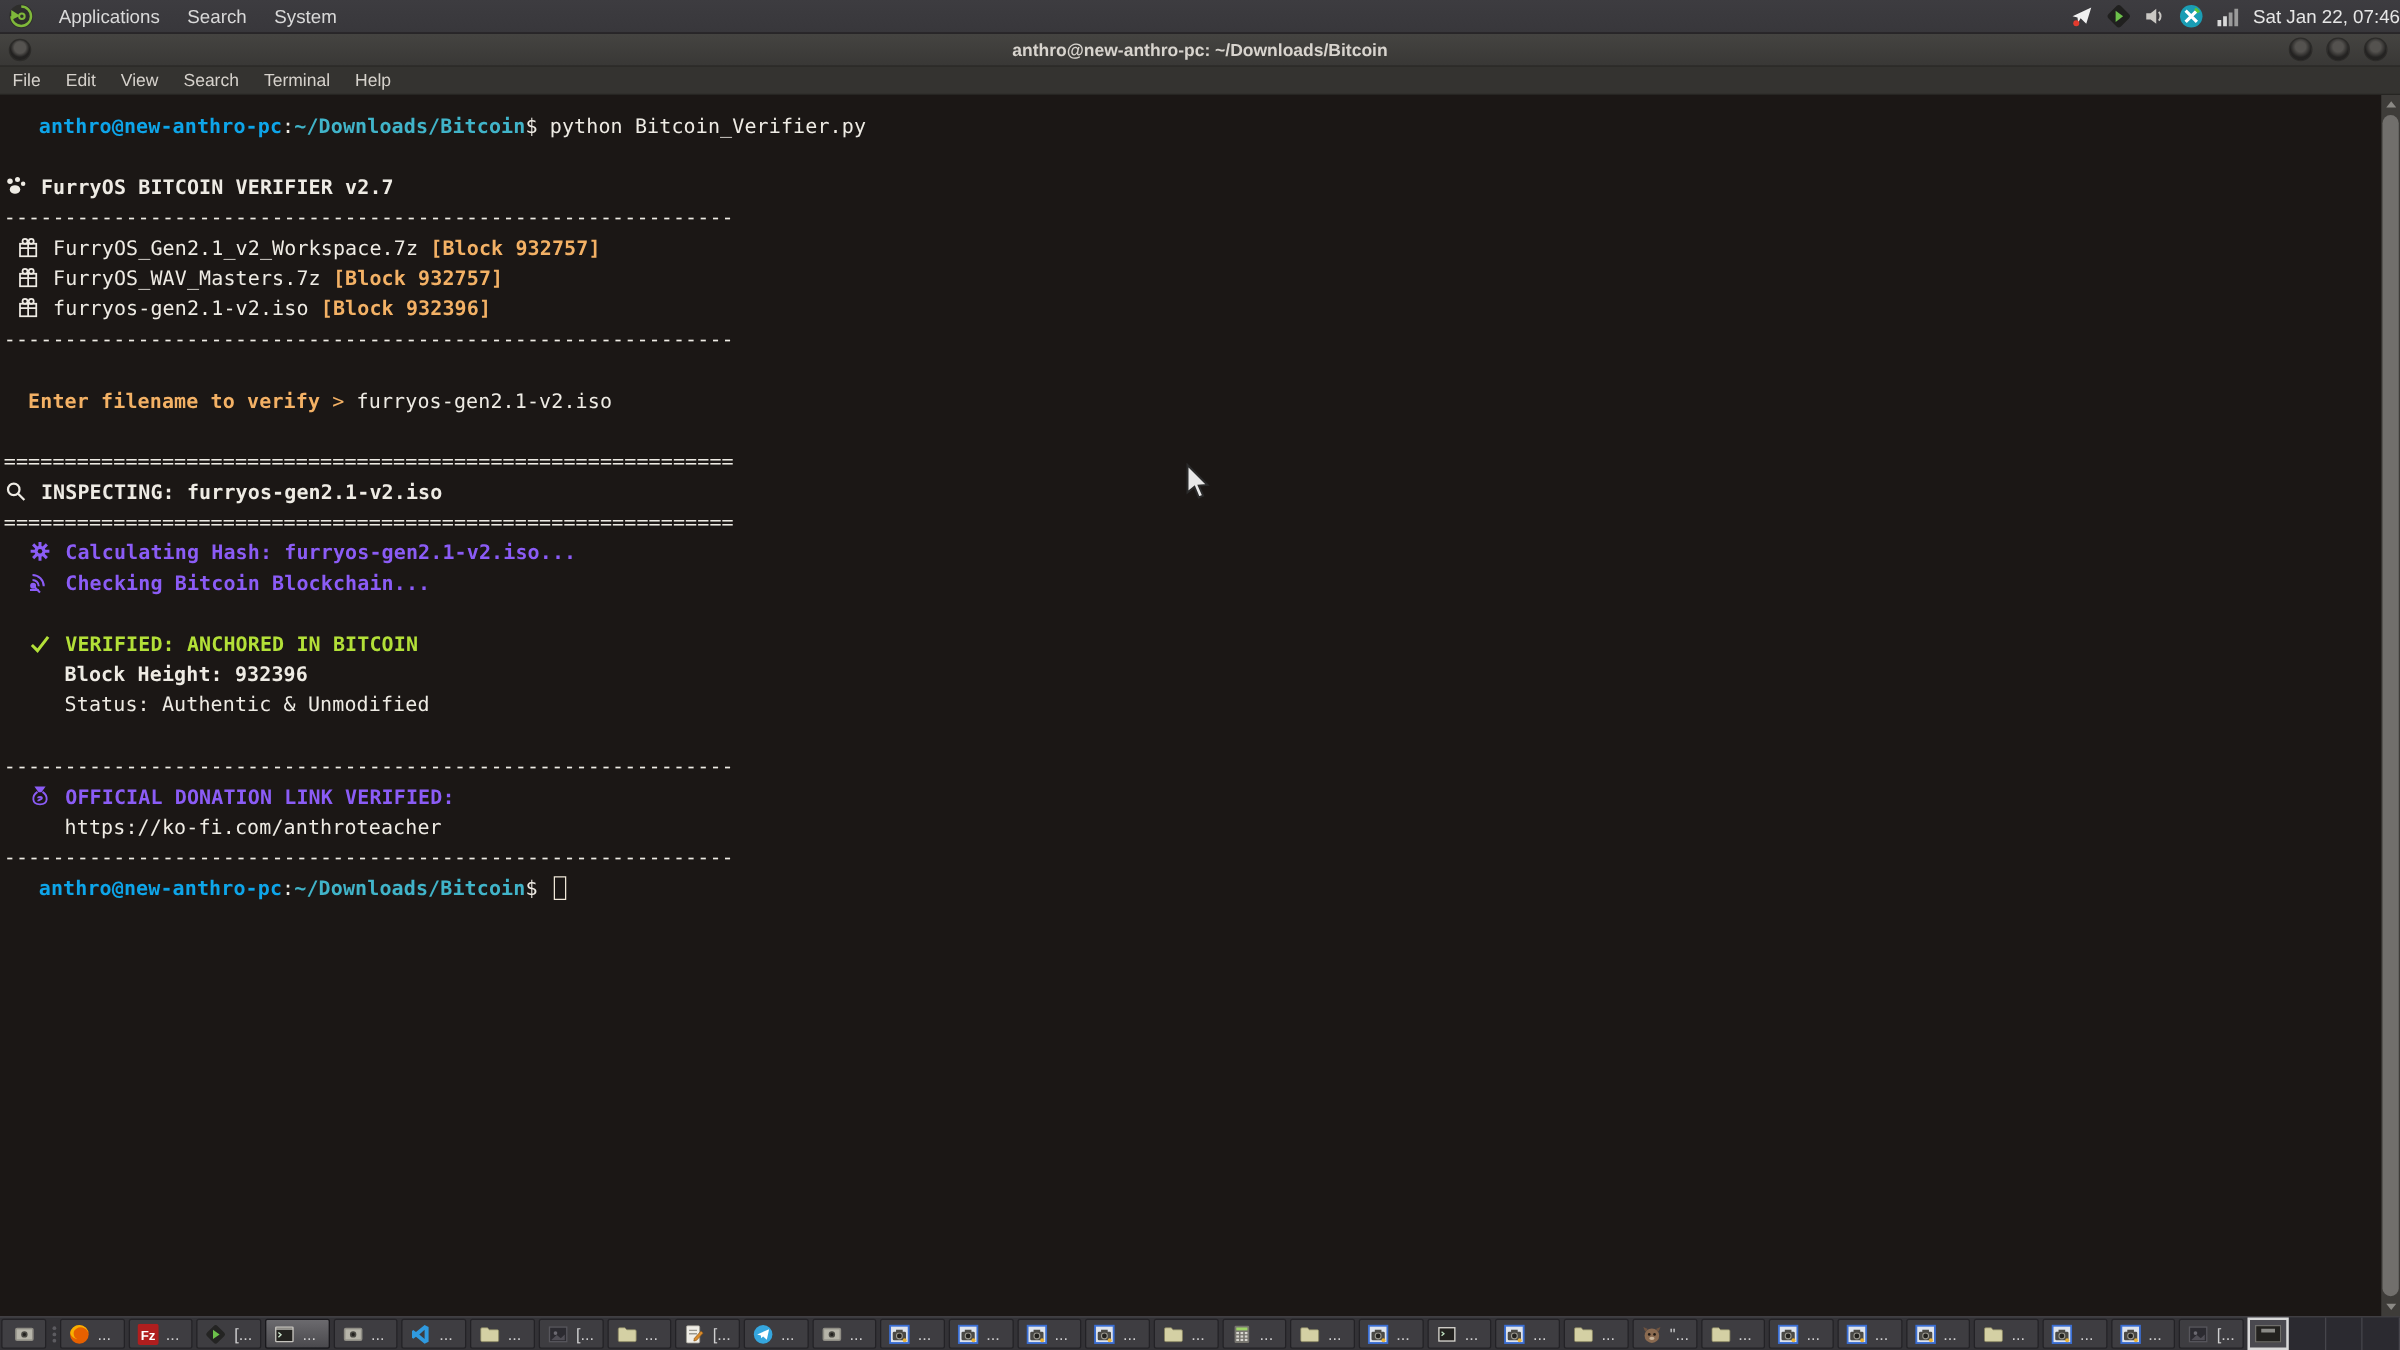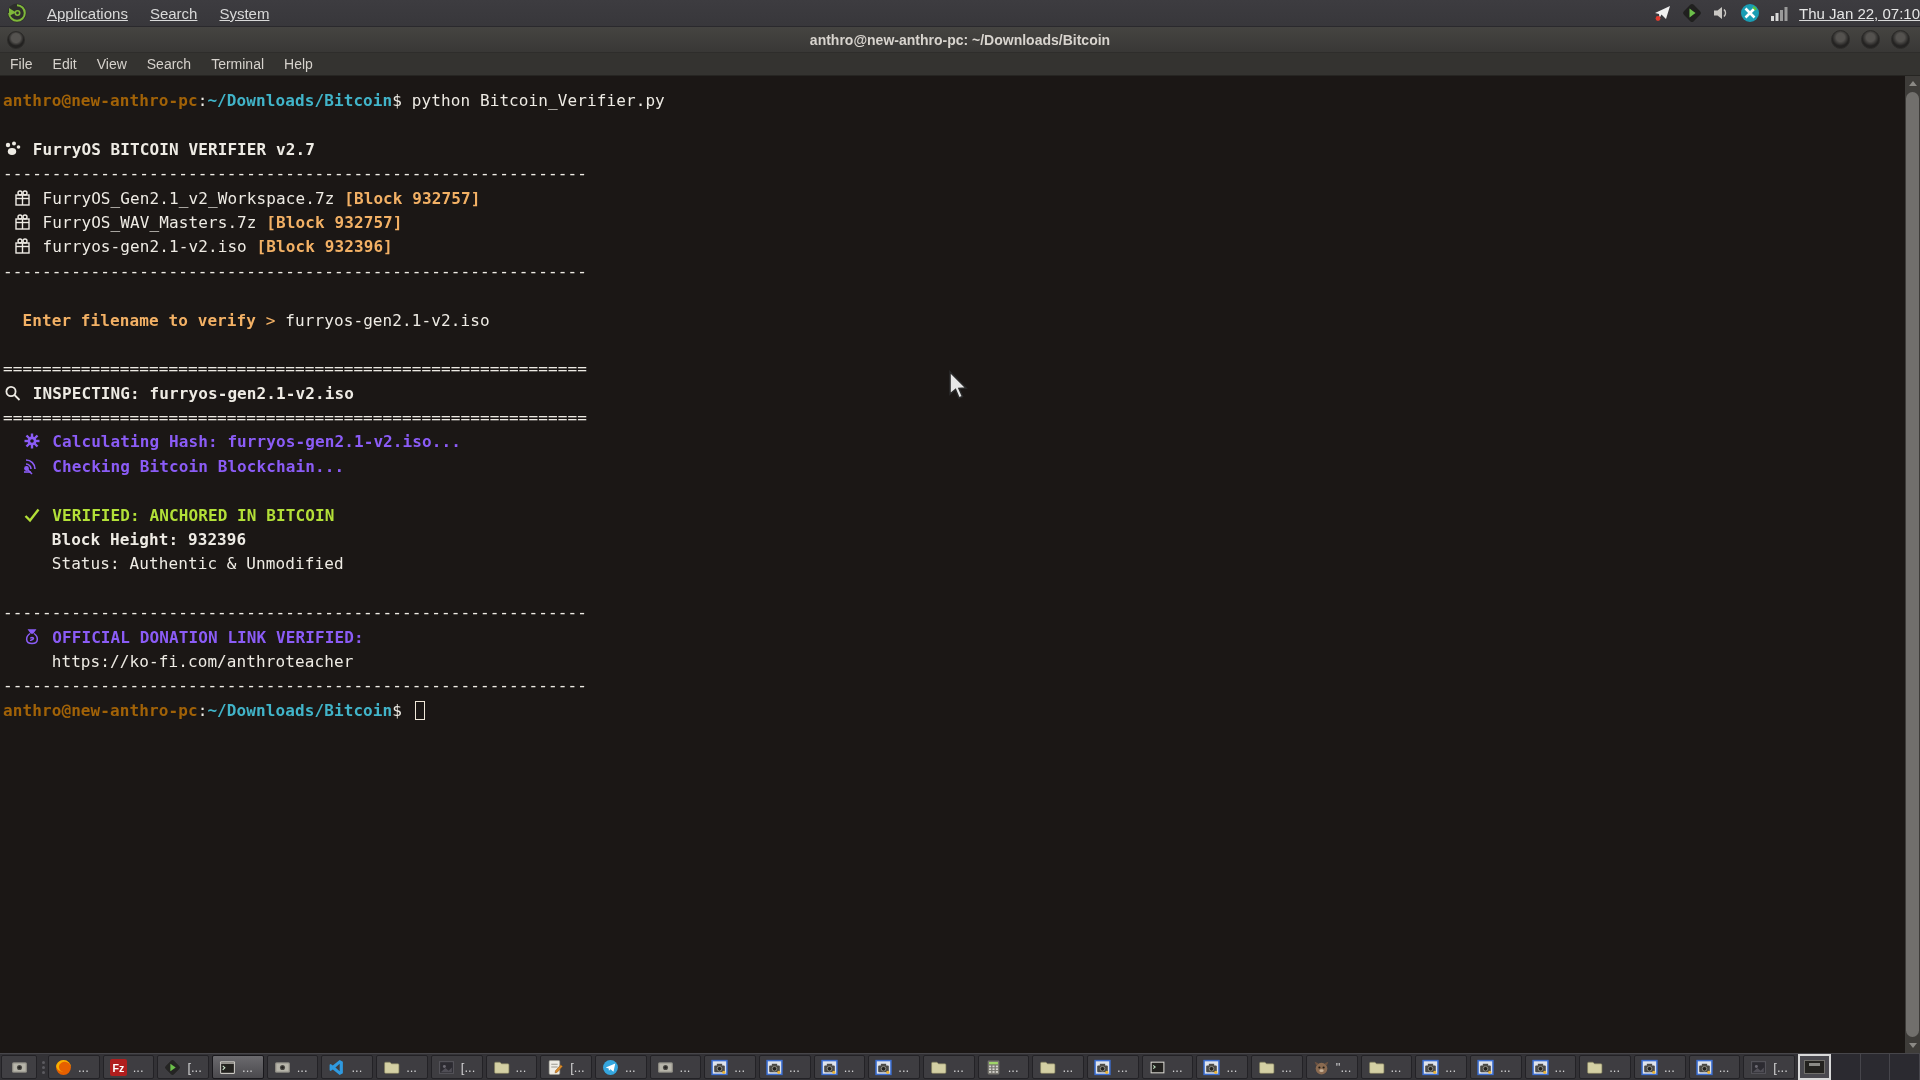--- a/index.html
+++ b/index.html
@@ -1,21 +1,21 @@
 <!DOCTYPE html>
 <html><head>
 <meta charset="utf-8">
 <style>
   * { margin:0; padding:0; box-sizing:border-box; }
   html,body { width:1920px; height:1080px; overflow:hidden; background:#1b1715; font-family:"Liberation Sans", sans-serif; }
 
   
   .top-panel{ position:absolute; top:0; left:0; width:1920px; height:27px;
     background:linear-gradient(#3d3c40,#38373b); border-bottom:1px solid #2a292d;
-    display:flex; align-items:center; color:#d9d9d9; font-size:15px; z-index:50;text-decoration:underline;}
+    display:flex; align-items:center; color:#d9d9d9; font-size:15px; z-index:50;}
   .menu-logo{ width:26px; height:22px; margin:0 6px 0 4px; display:flex; align-items:center; justify-content:center; cursor:default;}
   .top-menu{ display:flex; align-items:center; height:100%;}
   .top-menu .menu-item{ padding:0 11px; height:100%; display:flex; align-items:center; cursor:default;}
   .tray{ margin-left:auto; display:flex; align-items:center; gap:9px; padding-right:6px; height:100%;}
   .tray .ticon{ width:20px; height:20px; display:flex; align-items:center; justify-content:center;}
   .clock{ font-size:15px; color:#e6e6e6; white-space:nowrap; padding-left:4px;}
 
   
   .window{ position:absolute; top:27px; left:0; width:1920px; height:1026px; background:#1b1715;}
   .titlebar{ height:26px; background:linear-gradient(#454441,#393836); display:flex; align-items:center;
@@ -28,21 +28,21 @@
     background:radial-gradient(circle at 50% 38%,#54524f 0 30%,#242322 62%); border:1px solid #2c2b29;}
   .menubar{ height:23px; background:#343330; display:flex; align-items:center; color:#d6d2cc; font-size:14px;
     border-bottom:1px solid #262522;}
   .menubar .mb-item{ padding:0 10px; height:100%; display:flex; align-items:center; cursor:default;}
 
   
   .term{ position:absolute; top:49px; left:0; right:15px; bottom:0; background:#1b1715; overflow:hidden;
     font-family:"DejaVu Sans Mono", monospace; font-size:16px; letter-spacing:0.1px; line-height:24.4px;
     padding:13px 0 0 3px; white-space:pre; }
   .term .ln{ height:24.4px; }
-  .c-fg{ color:#eeebe4; } .c-green{ color:#a16207; } .c-cyan{ color:#41b4c9; }
+  .c-fg{ color:#eeebe4; } .c-green{ color:#0ea5e9;margin-left:28px; } .c-cyan{ color:#41b4c9; }
   .c-orange{ color:#f3b165; } .c-cyan2{ color:#8b5cf6; } .c-green2{ color:#b3e038; }
   .bold{ font-weight:bold; }
   .gicon{ display:inline-block; width:20px; height:18px; vertical-align:-3px; }
   .gicon svg{ width:100%; height:100%; }
   .cursor-box{ display:inline-block; width:10px; height:19px; border:1.6px solid #efe7d8; vertical-align:-4px; margin-left:3px;}
 
   
   .scrollbar{ position:absolute; top:49px; right:0; width:15px; bottom:0; background:#3e3c39; }
   .sb-arrow{ position:absolute; left:0; width:15px; height:15px; display:flex; align-items:center; justify-content:center; }
   .sb-arrow.up{ top:0; } .sb-arrow.down{ bottom:0; }
@@ -118,21 +118,21 @@
       </div>
       <div class="ticon">
         <svg viewBox="0 0 20 20" fill="#d8d8d8">
           <rect x="2" y="13" width="3" height="5"></rect>
           <rect x="6.5" y="10" width="3" height="8"></rect>
           <rect x="11" y="7" width="3" height="11" fill="#9a9a9a"></rect>
           <rect x="15.5" y="4" width="3" height="14" fill="#9a9a9a"></rect>
         </svg>
       </div>
     </div>
-  <div class="clock">Thu Jan 22, 07:10</div>
+  <div class="clock">Sat Jan 22, 07:46</div>
 </div>
 
 <div class="window">
   <div class="titlebar">
     <div class="win-menu-btn"></div>
     <div class="win-title">anthro@new-anthro-pc: ~/Downloads/Bitcoin</div>
     <div class="win-buttons">
       <div class="win-btn"></div>
       <div class="win-btn"></div>
       <div class="win-btn"></div>

